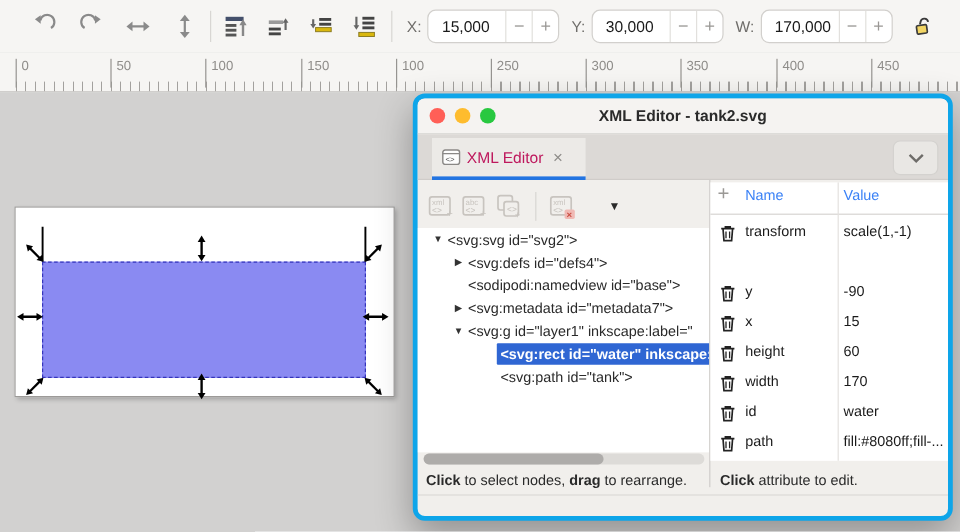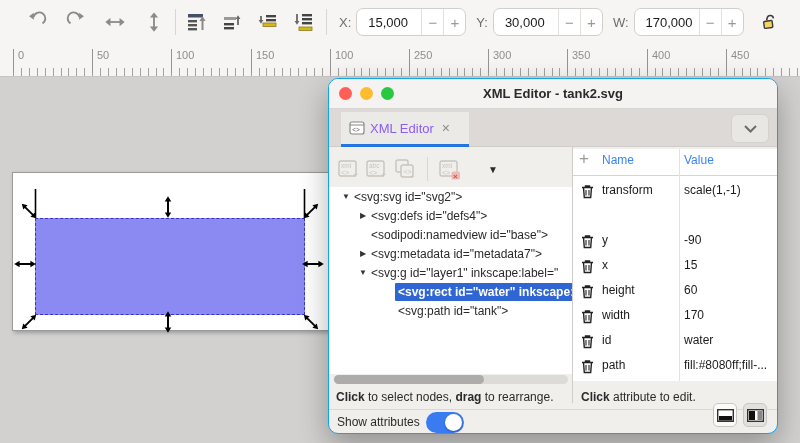--- a/index.html
+++ b/index.html
@@ -33,36 +33,36 @@
   
   .canvas { position:absolute; left:0; top:77px; width:800px; height:366px; }
   .page { position:absolute; left:12px; top:95px; width:317px; height:159px;
     background:#fff; border:1px solid #9c9a98;
     box-shadow:2px 2px 4px rgba(0,0,0,.25); }
   .water { position:absolute; left:35px; top:141px; width:270px; height:97px;
     background:#8a8af2; border:1px dashed #3535bb; }
   .overlay { position:absolute; left:0; top:0; width:345px; height:280px; }
 
   
-  .dialog { position:absolute; left:328px; top:78px; width:450px; height:356px;
-    background:#f1efec; border:1px solid #0ea5e9; border-radius:10px;
+  .dialog { position:absolute; left:344px; top:78px; width:450px; height:356px;
+    background:#f1efec; border:4px solid #0ea5e9; border-radius:10px;
     box-shadow:0 12px 30px rgba(0,0,0,.3); overflow:hidden; }
   .titlebar { position:absolute; left:0; top:0; width:100%; height:30px;
     background:#f5f3f1; border-bottom:1px solid #d8d6d3;
     display:flex; align-items:center; }
   .lights { display:flex; gap:8px; margin-left:10px; }
   .light { width:13px; height:13px; border-radius:50%; }
   .dtitle { position:absolute; left:0; right:0; text-align:center; font-size:13px;
     font-weight:bold; color:#2a2a2a; }
   .tabbar { position:absolute; left:0; top:30px; width:100%; height:38px;
     background:#dcd9d6; border-bottom:1px solid #cfccc9; }
   .tab { position:absolute; left:12px; top:3px; height:35px; width:128px;
     background:#eceae7; display:flex; align-items:center; padding:0 8px;
     border-bottom:3px solid #2374e1; }
-  .tablabel { font-size:13px; color:#8b5cf6; margin-left:5px; }
+  .tablabel { font-size:13px; color:#be185d; margin-left:5px; }
   .tabclose { font-size:14px; color:#8e8c89; margin-left:8px; }
   .chevbtn { position:absolute; right:8px; top:5px; width:38px; height:29px;
     background:#e9e7e4; border:1px solid #d4d2cf; border-radius:6px;
     display:flex; align-items:center; justify-content:center; }
 
   
   .xmltools { position:absolute; left:6px; top:74px; height:32px;
     display:flex; align-items:center; }
   .xbtn { width:28px; height:28px; display:flex; align-items:center; justify-content:center; }
   .xsep { width:1px; height:24px; background:#d8d6d3; margin:0 8px; }
@@ -455,34 +455,15 @@
         <span class="aname">path</span>
         <span class="aval">fill:#8080ff;fill-...</span>
       </div>
     </div>
 
     <div class="hint" style="left:252px">
       <span class="b">Click</span><span> attribute to edit.</span>
     </div>
 
     <div class="footline"></div>
-    <div class="footer">
-      <span class="showlabel">Show attributes</span>
-      <div class="toggle">
-          <div class="knob"></div>
-        </div>
-      <div class="laybtn rows">
-        <svg width="17" height="13" viewBox="0 0 17 13">
-          <rect x="0.7" y="0.7" width="15.6" height="11.6" fill="#fff" stroke="#333" stroke-width="1.4"></rect>
-          <rect x="2" y="7" width="13" height="4.5" fill="#111"></rect>
-        </svg>
-      </div>
-      <div class="laybtn cols">
-        <svg width="17" height="13" viewBox="0 0 17 13">
-          <rect x="0.7" y="0.7" width="15.6" height="11.6" fill="#fff" stroke="#333" stroke-width="1.4"></rect>
-          <rect x="2" y="2" width="6" height="9" fill="#111"></rect>
-          <rect x="10.5" y="2" width="4.5" height="9" fill="#888"></rect>
-        </svg>
-      </div>
-    </div>
 
   </div>
 </div>
 
 </body></html>

